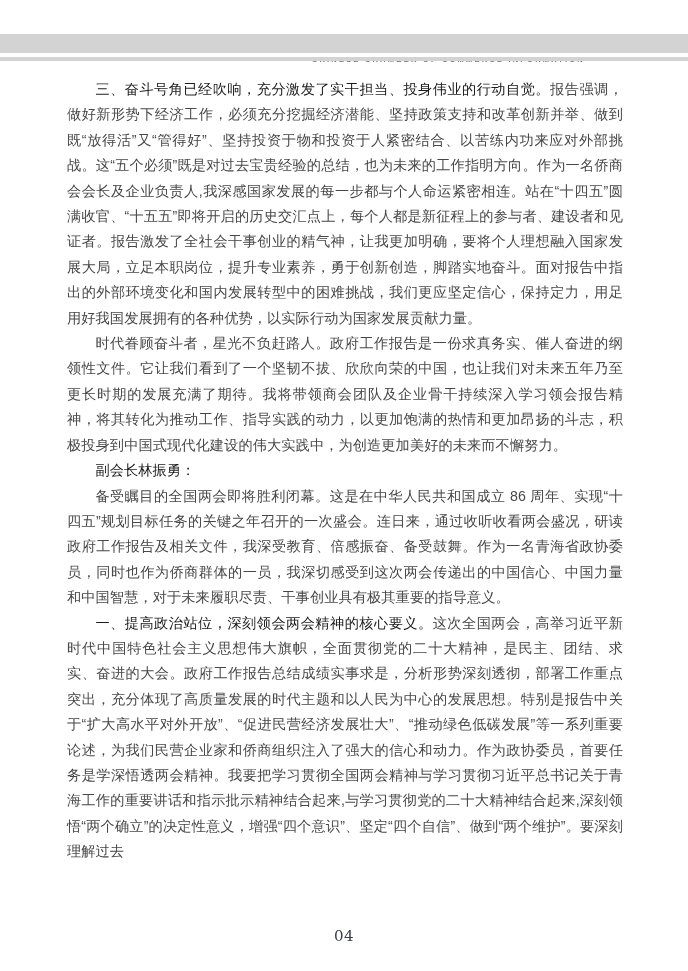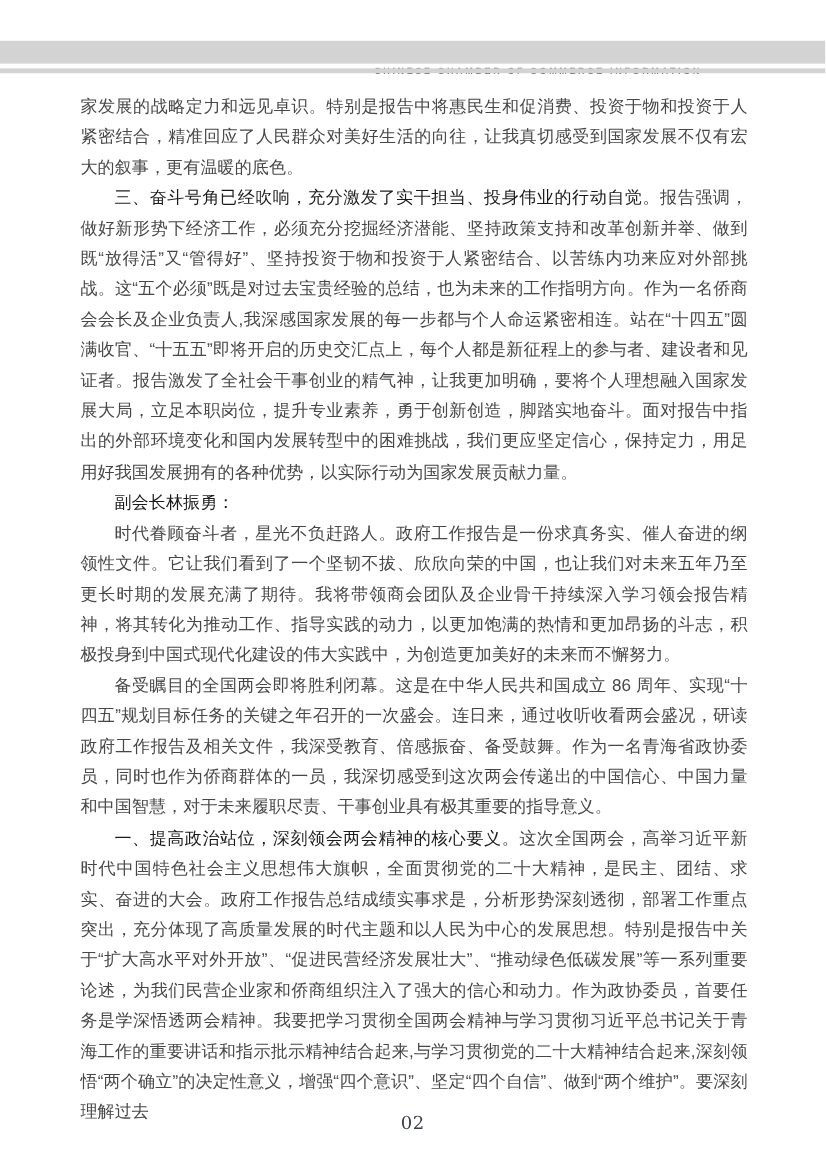--- a/index.html
+++ b/index.html
@@ -65,28 +65,27 @@
 <body>
 
 <div class="page">
 
   <div class="banner">
     <span class="banner-text">CHINESE CHAMBER OF COMMERCE INFORMATION</span>
   </div>
   <div class="banner-rule"></div>
 
   <div class="content">
-    <p class="para no-indent"><span class="b"></span><span>家发展的战略定力和远见卓识。特别是报告中将惠民生和促消费、投资于物和投资于人紧密结合，精准回应了人民群众对美好生活的向往，让我真切感受到国家发展不仅有宏大的叙事，更有温暖的底色。</span></p>
 
     <p class="para"><span class="b">三、奋斗号角已经吹响，充分激发了实干担当、投身伟业的行动自觉。</span><span>报告强调，做好新形势下经济工作，必须充分挖掘经济潜能、坚持政策支持和改革创新并举、做到既“放得活”又“管得好”、坚持投资于物和投资于人紧密结合、以苦练内功来应对外部挑战。这“五个必须”既是对过去宝贵经验的总结，也为未来的工作指明方向。作为一名侨商会会长及企业负责人,我深感国家发展的每一步都与个人命运紧密相连。站在“十四五”圆满收官、“十五五”即将开启的历史交汇点上，每个人都是新征程上的参与者、建设者和见证者。报告激发了全社会干事创业的精气神，让我更加明确，要将个人理想融入国家发展大局，立足本职岗位，提升专业素养，勇于创新创造，脚踏实地奋斗。面对报告中指出的外部环境变化和国内发展转型中的困难挑战，我们更应坚定信心，保持定力，用足用好我国发展拥有的各种优势，以实际行动为国家发展贡献力量。</span></p>
 
+    <p class="para"><span class="b"></span><span>时代眷顾奋斗者，星光不负赶路人。政府工作报告是一份求真务实、催人奋进的纲领性文件。它让我们看到了一个坚韧不拔、欣欣向荣的中国，也让我们对未来五年乃至更长时期的发展充满了期待。我将带领商会团队及企业骨干持续深入学习领会报告精神，将其转化为推动工作、指导实践的动力，以更加饱满的热情和更加昂扬的斗志，积极投身到中国式现代化建设的伟大实践中，为创造更加美好的未来而不懈努力。</span></p>
+
     <p class="para"><span class="b">副会长林振勇：</span><span></span></p>
-
-    <p class="para"><span class="b"></span><span>时代眷顾奋斗者，星光不负赶路人。政府工作报告是一份求真务实、催人奋进的纲领性文件。它让我们看到了一个坚韧不拔、欣欣向荣的中国，也让我们对未来五年乃至更长时期的发展充满了期待。我将带领商会团队及企业骨干持续深入学习领会报告精神，将其转化为推动工作、指导实践的动力，以更加饱满的热情和更加昂扬的斗志，积极投身到中国式现代化建设的伟大实践中，为创造更加美好的未来而不懈努力。</span></p>
 
     <p class="para"><span class="b"></span><span>备受瞩目的全国两会即将胜利闭幕。这是在中华人民共和国成立 86 周年、实现“十四五”规划目标任务的关键之年召开的一次盛会。连日来，通过收听收看两会盛况，研读政府工作报告及相关文件，我深受教育、倍感振奋、备受鼓舞。作为一名青海省政协委员，同时也作为侨商群体的一员，我深切感受到这次两会传递出的中国信心、中国力量和中国智慧，对于未来履职尽责、干事创业具有极其重要的指导意义。</span></p>
 
     <p class="para"><span class="b">一、提高政治站位，深刻领会两会精神的核心要义。</span><span>这次全国两会，高举习近平新时代中国特色社会主义思想伟大旗帜，全面贯彻党的二十大精神，是民主、团结、求实、奋进的大会。政府工作报告总结成绩实事求是，分析形势深刻透彻，部署工作重点突出，充分体现了高质量发展的时代主题和以人民为中心的发展思想。特别是报告中关于“扩大高水平对外开放”、“促进民营经济发展壮大”、“推动绿色低碳发展”等一系列重要论述，为我们民营企业家和侨商组织注入了强大的信心和动力。作为政协委员，首要任务是学深悟透两会精神。我要把学习贯彻全国两会精神与学习贯彻习近平总书记关于青海工作的重要讲话和指示批示精神结合起来,与学习贯彻党的二十大精神结合起来,深刻领悟“两个确立”的决定性意义，增强“四个意识”、坚定“四个自信”、做到“两个维护”。要深刻理解过去</span></p>
   </div>
 
-  <div class="page-number">02</div>
+  <div class="page-number">04</div>
 
 </div>
 
 </body></html>

